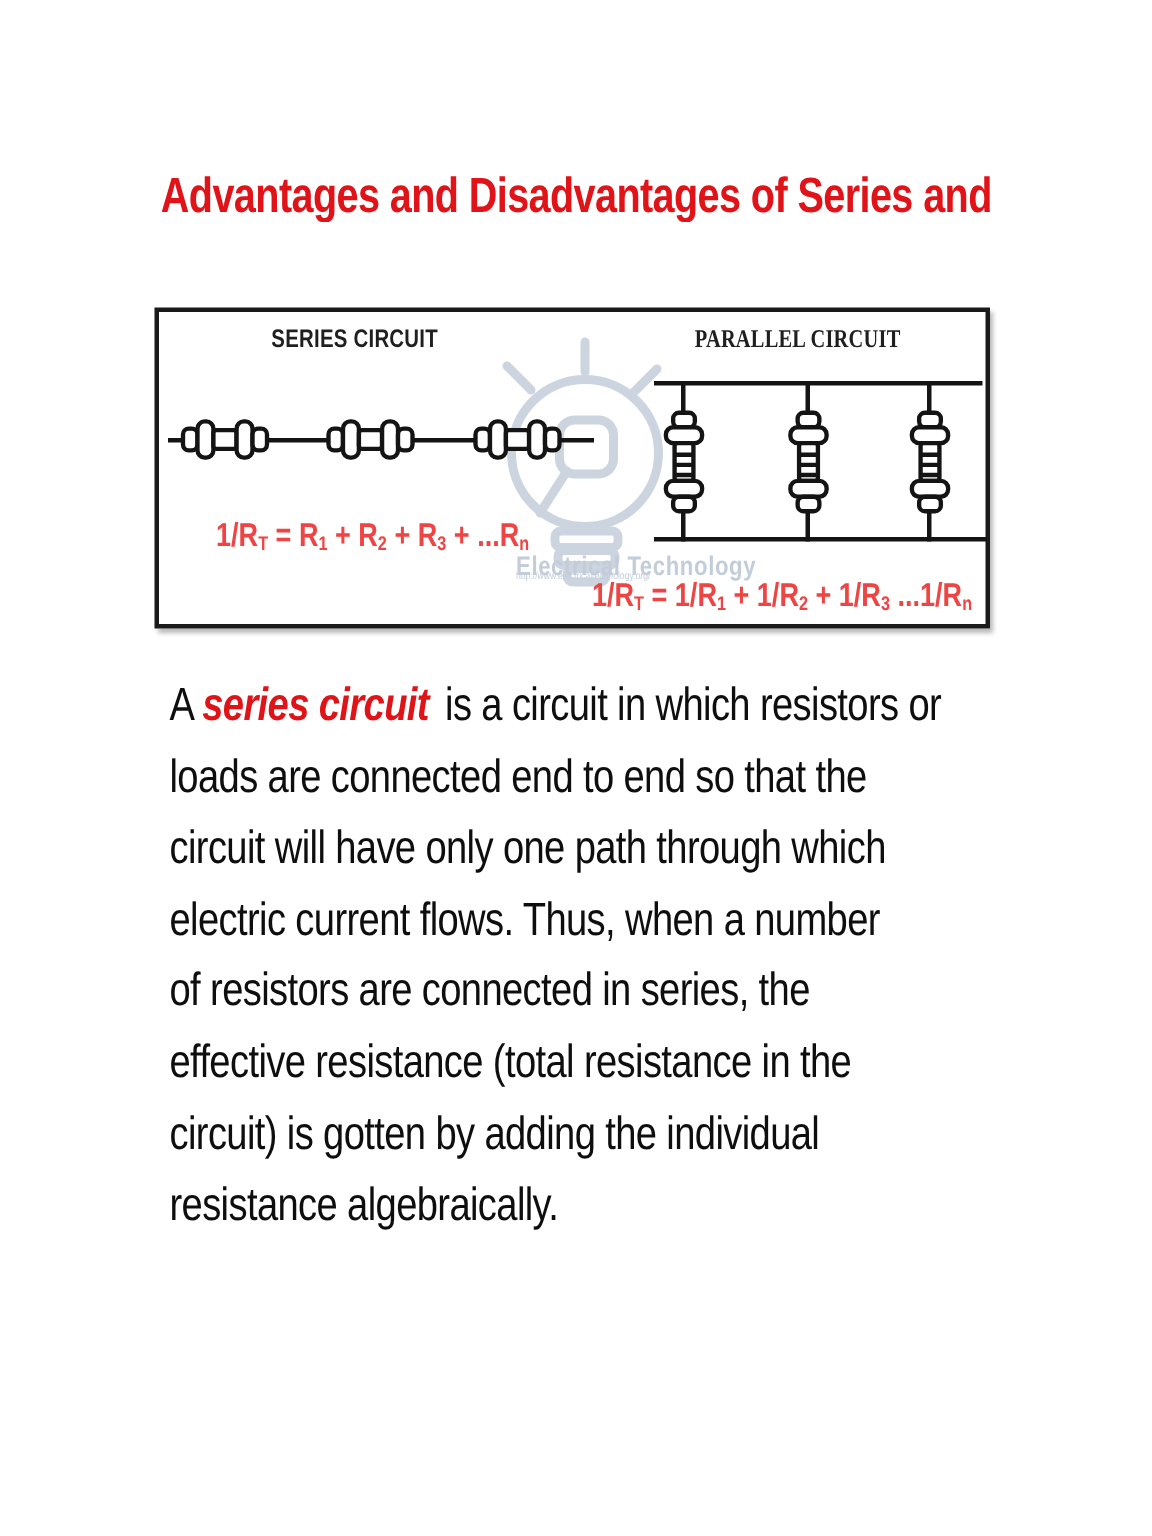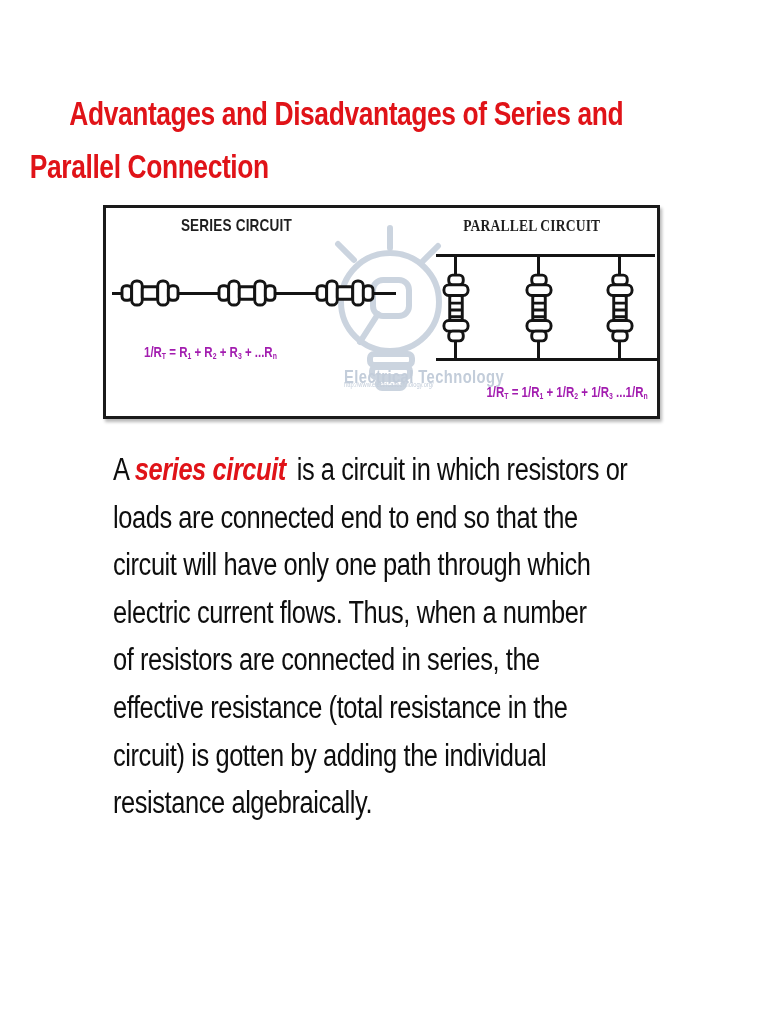--- a/index.html
+++ b/index.html
@@ -7,21 +7,21 @@
     width:768px;height:1024px;position:relative;overflow:hidden;
     background:#ffffff;
     font-family:"Liberation Sans", sans-serif;
     -webkit-font-smoothing:antialiased;
   }
   .cond{display:inline-block;transform:scaleX(0.82);transform-origin:left center;white-space:nowrap;}
   .cond-c{display:inline-block;transform:scaleX(0.80);transform-origin:center center;white-space:nowrap;}
   .cond-r{display:inline-block;transform:scaleX(0.82);transform-origin:right center;white-space:nowrap;}
 
   
-  .title-wrap{position:absolute;left:0;top:90px;width:768px;line-height:47px;}
+  .title-wrap{position:absolute;left:0;top:106px;width:768px;text-align:center;line-height:47px;}
   .title-line{font-size:33px;font-weight:bold;letter-spacing:-0.5px;color:var(--red);}
 
   
   .figure{
     position:absolute;left:103px;top:205px;width:557px;height:214px;
     background:#fff;border:3px solid var(--border);box-sizing:border-box;
     box-shadow:2px 3px 3px rgba(0,0,0,0.28);
   }
   .fig-heading{
     position:absolute;top:8px;width:200px;text-align:center;
@@ -35,21 +35,21 @@
   .par-wire-top{left:330px;top:46px;width:219px;height:3px;}
   .par-wire-bottom{left:330px;top:150px;width:222px;height:3px;}
   .par-branch{top:46px;width:3px;height:107px;}
   .b1{left:348px;} .b2{left:431px;} .b3{left:512px;}
 
   .res-h{position:absolute;top:71px;width:62px;height:28px;}
   .r1{left:13px;} .r2{left:110px;} .r3{left:208px;}
   .res-v{position:absolute;top:64px;width:28px;height:72px;}
   .v1{left:336px;} .v2{left:419px;} .v3{left:500px;}
 
-  .formula{position:absolute;font-size:14px;font-weight:bold;color:#a21caf;}
+  .formula{position:absolute;font-size:22px;font-weight:bold;color:#ef4444;}
   .formula sub{font-size:0.6em;vertical-align:-0.22em;font-weight:bold;}
   .formula-series{left:38px;top:136px;}
   .formula-parallel{right:9px;top:176px;text-align:right;}
 
   .wm-bulb{position:absolute;left:212px;top:14px;width:140px;height:190px;opacity:0.85;}
   .wm-brand{position:absolute;left:238px;top:159px;font-size:18px;font-weight:bold;color:var(--wm);letter-spacing:0.5px;}
   .wm-url-small{position:absolute;left:238px;top:173px;font-size:7px;color:var(--wm);}
   .wm-copyright{position:absolute;left:330px;top:151px;font-size:12.5px;font-weight:bold;color:var(--orange);}
 
   
@@ -89,21 +89,20 @@
       <rect x="60" y="157" width="26" height="9" rx="4"></rect>
       <rect x="55" y="58" width="36" height="36" rx="10"></rect>
       <path d="M42 120 L60 92"></path>
       <path d="M20 22 L36 38 M72 6 L72 26 M120 24 L104 40 M10 66 L30 70"></path>
     </g>
   </defs>
 </svg>
 
 <div class="title-wrap">
   <div><span class="title-line cond-c">Advantages and Disadvantages of Series and</span></div>
-  <div><span class="title-line cond-c">Parallel Connection</span></div>
 </div>
 
 <div class="figure">
 
   <div class="fig-heading series">
     <span class="cond-c">SERIES CIRCUIT</span>
   </div>
   <div class="fig-heading parallel">
     <span class="cond-c">PARALLEL CIRCUIT</span>
   </div>

